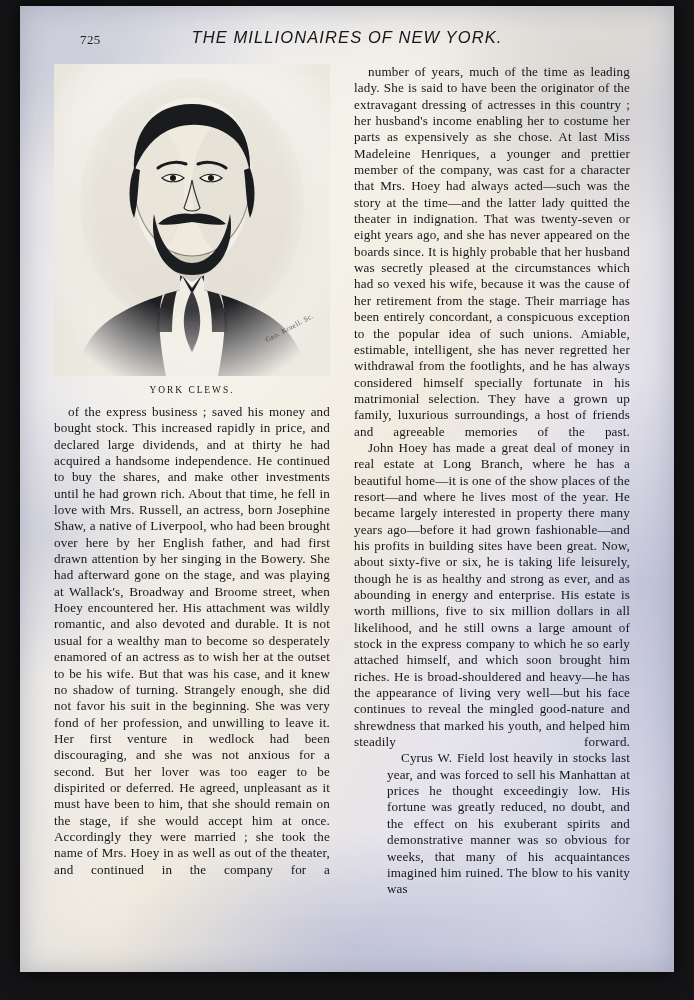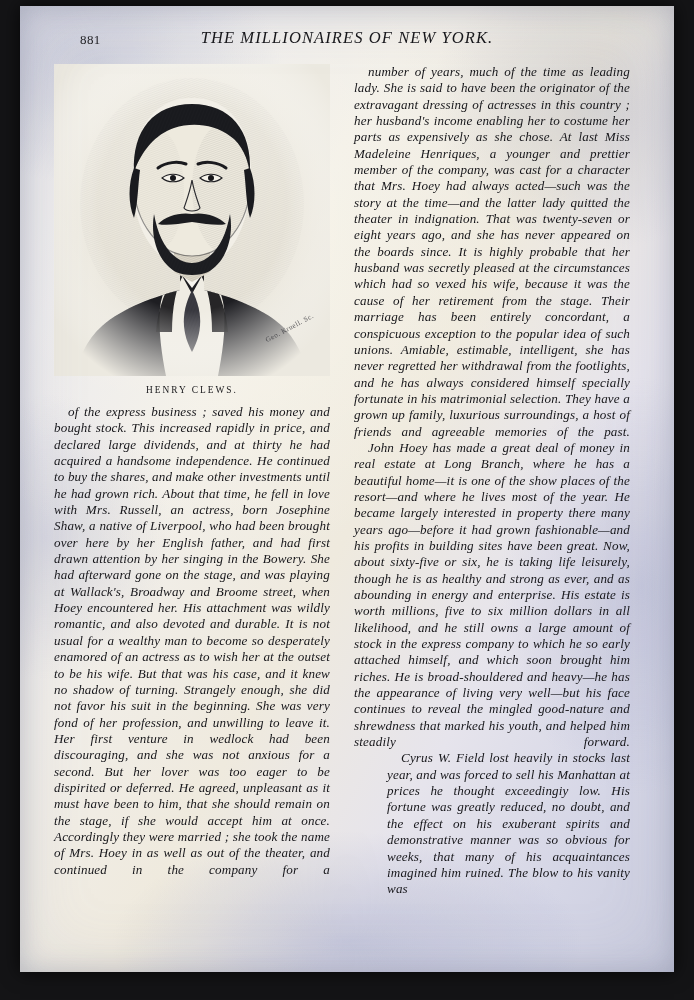--- a/index.html
+++ b/index.html
@@ -66,21 +66,21 @@
   .runtitle {
     position: absolute;
     left: 0;
     right: 0;
     top: 0;
     text-align: center;
     font-style: italic;
     font-size: 16.5px;
     letter-spacing: 1.1px;
     color: #141417;
-    font-family: Liberation Serif, serif;
+    font-family: Liberation Sans, sans-serif;
   }
 
   
   .cols {
     position: relative;
     display: flex;
     gap: 24px;
     height: 884px;
   }
   .col {
@@ -90,21 +90,20 @@
   .col p, .col .para {
     margin: 0 0 0 0;
     text-align: justify;
     text-align-last: justify;
     font-size: 13.1px;
     line-height: 16.35px;
     letter-spacing: 0.15px;
     color: #16161a;
     text-indent: 14px;
     hyphens: manual;
-    font-style: italic;
   }
   .col .para + .para { margin-top: 0px; }
   .col .para.lastleft { text-align-last: left; margin-left: 33px; }
 
   
   .cut {
     width: 276px;
     margin: 0 0 4px 0;
     position: relative;
   }
@@ -146,21 +145,21 @@
   }
 </style>
 </head>
 <body>
 
 <div id="page">
   <div id="sheet">
     <div id="sheet-inner">
 
       <div class="runhead">
-        <div class="folio">881</div>
+        <div class="folio">725</div>
         <div class="runtitle">THE MILLIONAIRES OF NEW YORK.</div>
       </div>
 
       <div class="cols">
 
         <div class="col">
 
           <div class="cut">
             <div class="cut-frame">
               <svg class="engraving" viewBox="0 0 276 312" preserveAspectRatio="xMidYMid slice">
@@ -243,21 +242,21 @@
                 <path d="M138 116 C136 128 132 138 130 144 C133 148 143 148 146 144 C144 138 140 128 138 116 Z" fill="none" stroke="#2a2a2f" stroke-width="1.2"></path>
 
                 <path d="M138 150 C126 148 112 152 104 160 C112 162 124 160 138 158 C152 160 164 162 172 160 C164 152 150 148 138 150 Z" fill="#1b1c20"></path>
                 <path d="M100 150 C96 174 104 198 122 208 C130 212 146 212 154 208 C172 198 180 174 176 150 C172 172 164 188 150 196 C142 200 134 200 126 196 C112 188 104 172 100 150 Z" fill="#1c1d21"></path>
                 <path d="M100 150 C96 174 104 198 122 208 C130 212 146 212 154 208 C172 198 180 174 176 150 C172 172 164 188 150 196 C142 200 134 200 126 196 C112 188 104 172 100 150 Z" fill="url(#hatch)" opacity="0.45"></path>
 
                 <rect width="276" height="312" fill="url(#vig)"></rect>
               </svg>
               <div class="sig">Geo. Kruell. Sc.</div>
             </div>
-            <div class="cut-caption">HENRY CLEWS.</div>
+            <div class="cut-caption">YORK CLEWS.</div>
           </div>
 
           <div class="para">of the express business ; saved his money and bought stock. This increased rapidly in price, and declared large dividends, and at thirty he had acquired a handsome independence. He continued to buy the shares, and make other investments until he had grown rich. About that time, he fell in love with Mrs. Russell, an actress, born Josephine Shaw, a native of Liverpool, who had been brought over here by her English father, and had first drawn attention by her singing in the Bowery. She had afterward gone on the stage, and was playing at Wallack's, Broadway and Broome street, when Hoey encountered her. His attachment was wildly romantic, and also devoted and durable. It is not usual for a wealthy man to become so desperately enamored of an actress as to wish her at the outset to be his wife. But that was his case, and it knew no shadow of turning. Strangely enough, she did not favor his suit in the beginning. She was very fond of her profession, and unwilling to leave it. Her first venture in wedlock had been discouraging, and she was not anxious for a second. But her lover was too eager to be dispirited or deferred. He agreed, unpleasant as it must have been to him, that she should remain on the stage, if she would accept him at once. Accordingly they were married ; she took the name of Mrs. Hoey in as well as out of the theater, and continued in the company for a</div>
         </div>
 
         <div class="col">
           <div class="para">number of years, much of the time as leading lady. She is said to have been the originator of the extravagant dressing of actresses in this country ; her husband's income enabling her to costume her parts as expensively as she chose. At last Miss Madeleine Henriques, a younger and prettier member of the company, was cast for a character that Mrs. Hoey had always acted—such was the story at the time—and the latter lady quitted the theater in indignation. That was twenty-seven or eight years ago, and she has never appeared on the boards since. It is highly probable that her husband was secretly pleased at the circumstances which had so vexed his wife, because it was the cause of her retirement from the stage. Their marriage has been entirely concordant, a conspicuous exception to the popular idea of such unions. Amiable, estimable, intelligent, she has never regretted her withdrawal from the footlights, and he has always considered himself specially fortunate in his matrimonial selection. They have a grown up family, luxurious surroundings, a host of friends and agreeable memories of the past.</div>
           <div class="para">John Hoey has made a great deal of money in real estate at Long Branch, where he has a beautiful home—it is one of the show places of the resort—and where he lives most of the year. He became largely interested in property there many years ago—before it had grown fashionable—and his profits in building sites have been great. Now, about sixty-five or six, he is taking life leisurely, though he is as healthy and strong as ever, and as abounding in energy and enterprise. His estate is worth millions, five to six million dollars in all likelihood, and he still owns a large amount of stock in the express company to which he so early attached himself, and which soon brought him riches. He is broad-shouldered and heavy—he has the appearance of living very well—but his face continues to reveal the mingled good-nature and shrewdness that marked his youth, and helped him steadily forward.</div>
           <div class="para lastleft">Cyrus W. Field lost heavily in stocks last year, and was forced to sell his Manhattan at prices he thought exceedingiy low. His fortune was greatly reduced, no doubt, and the effect on his exuberant spirits and demonstrative manner was so obvious for weeks, that many of his acquaintances imagined him ruined. The blow to his vanity was</div>
         </div>

